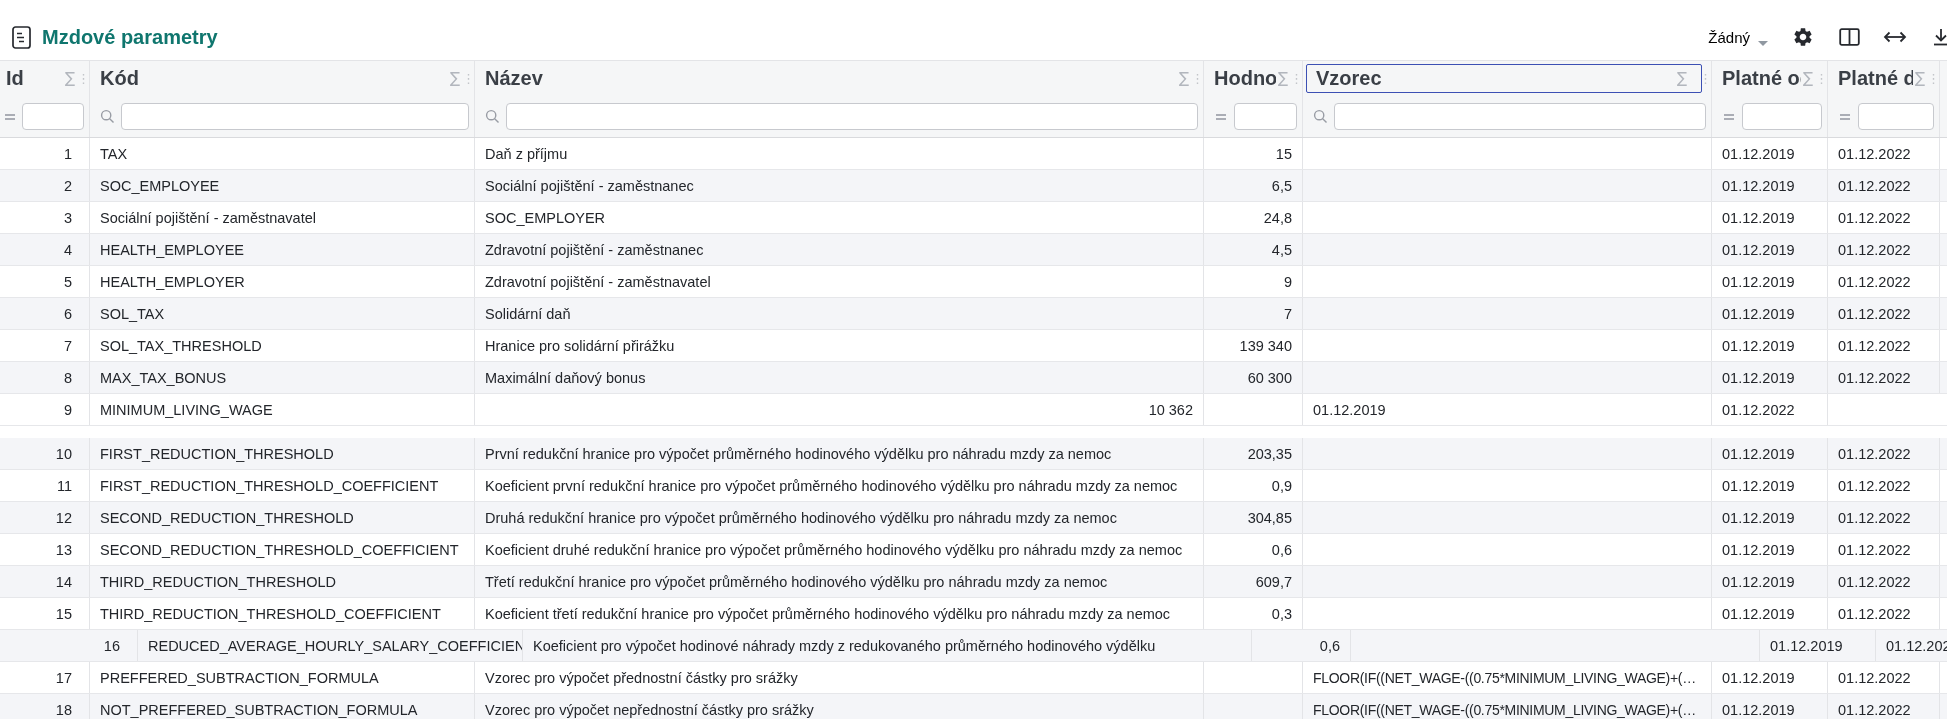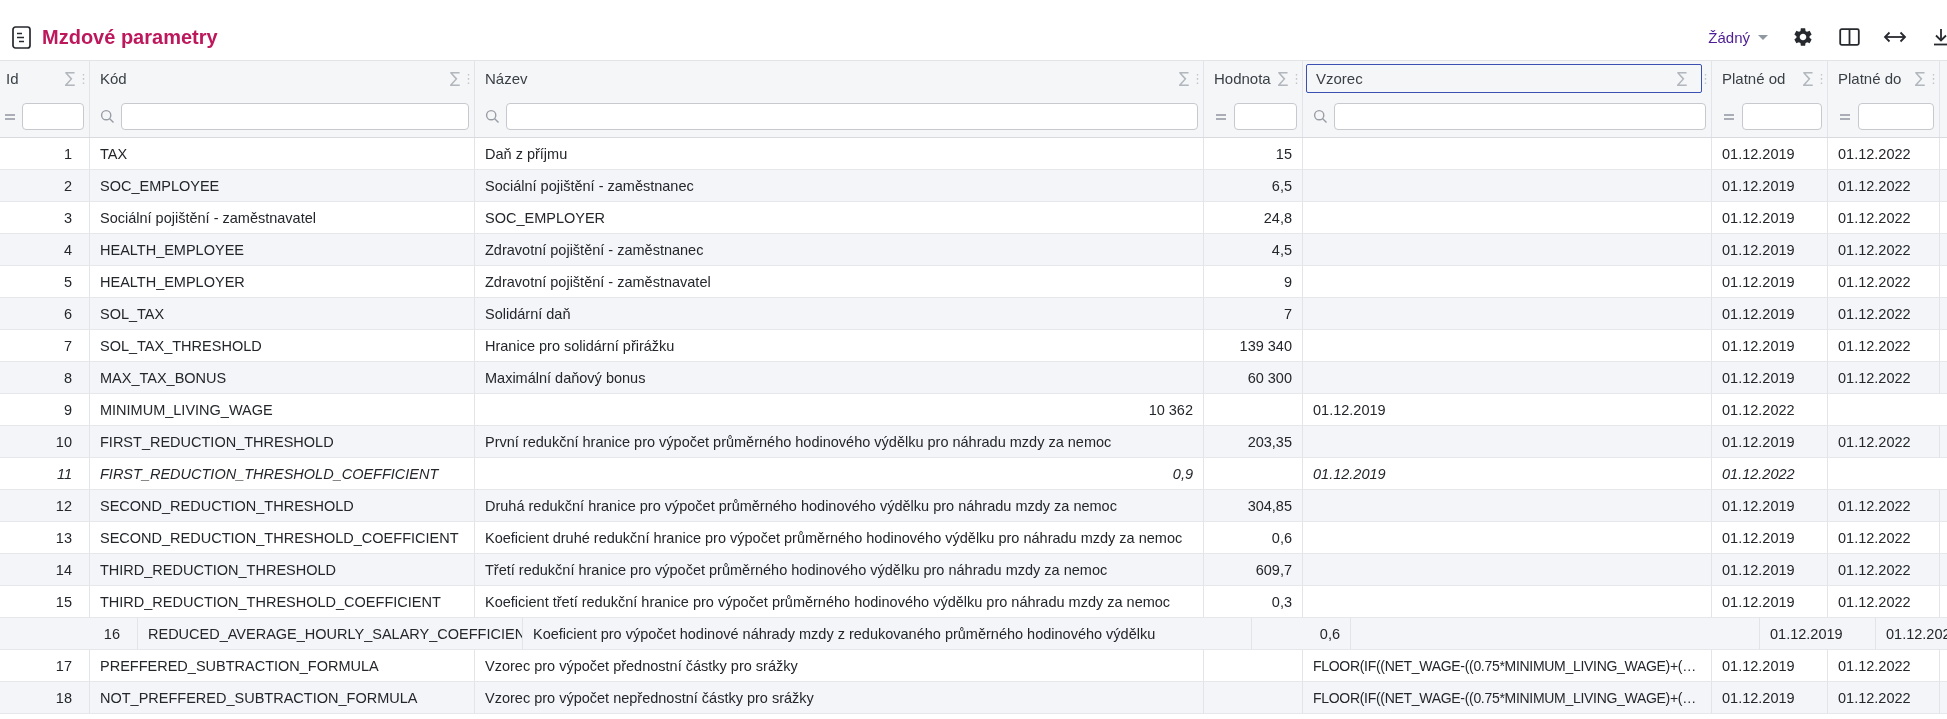--- a/index.html
+++ b/index.html
@@ -7,36 +7,36 @@
     width:1947px;height:719px;overflow:hidden;background:#fff;position:relative;
     font-family:"Liberation Sans","DejaVu Sans",sans-serif;color:#23262b;
     -webkit-font-smoothing:antialiased;
   }
   
   .titlebar{
     height:60px;box-sizing:border-box;display:flex;align-items:center;
     padding:14px 0 0 12px;background:#fff;
   }
   .doc-icon{display:flex;align-items:center;}
-  .title{margin-left:11px;font-size:20px;font-weight:700;color:#be185d;white-space:nowrap;}
+  .title{margin-left:11px;font-size:20px;font-weight:700;color:#0f766e;white-space:nowrap;}
   .tb-right{margin-left:auto;display:flex;align-items:center;gap:20px;margin-right:-7px;}
-  .view-sel{display:flex;align-items:center;gap:8px;color:#4c1d95;font-size:15px;
+  .view-sel{display:flex;align-items:flex-end;gap:8px;color:#000000;font-size:15px;
     background:none;border:none;padding:0 2px;cursor:pointer;font-family:inherit;}
   .caret{width:0;height:0;border-left:5px solid transparent;border-right:5px solid transparent;
     border-top:5px solid #9098a1;display:inline-block;}
   .icon-btn{width:26px;height:26px;display:flex;align-items:center;justify-content:center;
     background:none;border:none;padding:0;cursor:pointer;}
   
   .grid{position:absolute;left:0;top:60px;width:1947px;}
   .grid-row{display:grid;}
   .header-row{height:36px;background:#f5f6f7;border-top:1px solid #e3e4e7;box-sizing:border-box;}
   .hcell{position:relative;display:flex;align-items:center;min-width:0;
     padding:0 3px 0 10px;border-right:1px solid #e3e4e7;box-sizing:border-box;}
   .hcell.tight{padding-left:6px;}
-  .h-label{font-weight:400;font-size:15px;color:#3a3f46;white-space:nowrap;overflow:hidden;text-align:center;}
+  .h-label{font-weight:700;font-size:20px;color:#3a3f46;white-space:nowrap;overflow:hidden;text-align:center;}
   .h-right{margin-left:auto;display:flex;align-items:center;}
   .sigma{color:#b2b6bd;font-size:15px;line-height:1;padding:0 2px;cursor:pointer;
     font-family:"DejaVu Sans",sans-serif;}
   .dots{color:#c2c5ca;font-size:13px;line-height:1;width:9px;text-align:center;cursor:pointer;}
   .hcell.focused::before{
     content:"";position:absolute;top:3px;bottom:3px;left:3px;right:9px;
     border:1.5px solid #3c50b4;border-radius:2px;pointer-events:none;
   }
   .hcell.focused{padding-left:13px;}
   .hcell.focused .sigma{margin-right:10px;}
@@ -317,33 +317,34 @@
       </div>
       <div class="grid-row body-row" style="grid-template-columns: 90px 385px 729px 99px 409px 116px 112px 1fr;">
         <div class="cell cell-id num">9</div>
         <div class="cell cell-kod">MINIMUM_LIVING_WAGE</div>
         <div class="cell cell-hodnota num">10 362</div>
         <div class="cell cell-vzorec"></div>
         <div class="cell cell-platne_od">01.12.2019</div>
         <div class="cell cell-platne_do">01.12.2022</div>
         <div class="strip"></div>
       </div>
-      <div class="grid-row body-row even" style="grid-template-columns: 90px 385px 729px 99px 409px 116px 112px 1fr;">
+      <div class="grid-row body-row even" style="grid-template-columns: 90px 385px 729px 99px 409px 116px 112px 1fr; margin-top: 12px;">
         <div class="cell cell-id num">10</div>
         <div class="cell cell-kod">FIRST_REDUCTION_THRESHOLD</div>
         <div class="cell cell-nazev">První redukční hranice pro výpočet průměrného hodinového výdělku pro náhradu mzdy za nemoc</div>
         <div class="cell cell-hodnota num">203,35</div>
         <div class="cell cell-vzorec"></div>
         <div class="cell cell-platne_od">01.12.2019</div>
         <div class="cell cell-platne_do">01.12.2022</div>
         <div class="strip"></div>
       </div>
-      <div class="grid-row body-row" style="grid-template-columns: 90px 385px 729px 99px 409px 116px 112px 1fr; font-style: italic;">
+      <div class="grid-row body-row" style="grid-template-columns: 90px 385px 729px 99px 409px 116px 112px 1fr;">
         <div class="cell cell-id num">11</div>
         <div class="cell cell-kod">FIRST_REDUCTION_THRESHOLD_COEFFICIENT</div>
+        <div class="cell cell-nazev">Koeficient první redukční hranice pro výpočet průměrného hodinového výdělku pro náhradu mzdy za nemoc</div>
         <div class="cell cell-hodnota num">0,9</div>
         <div class="cell cell-vzorec"></div>
         <div class="cell cell-platne_od">01.12.2019</div>
         <div class="cell cell-platne_do">01.12.2022</div>
         <div class="strip"></div>
       </div>
       <div class="grid-row body-row even" style="grid-template-columns: 90px 385px 729px 99px 409px 116px 112px 1fr;">
         <div class="cell cell-id num">12</div>
         <div class="cell cell-kod">SECOND_REDUCTION_THRESHOLD</div>
         <div class="cell cell-nazev">Druhá redukční hranice pro výpočet průměrného hodinového výdělku pro náhradu mzdy za nemoc</div>

